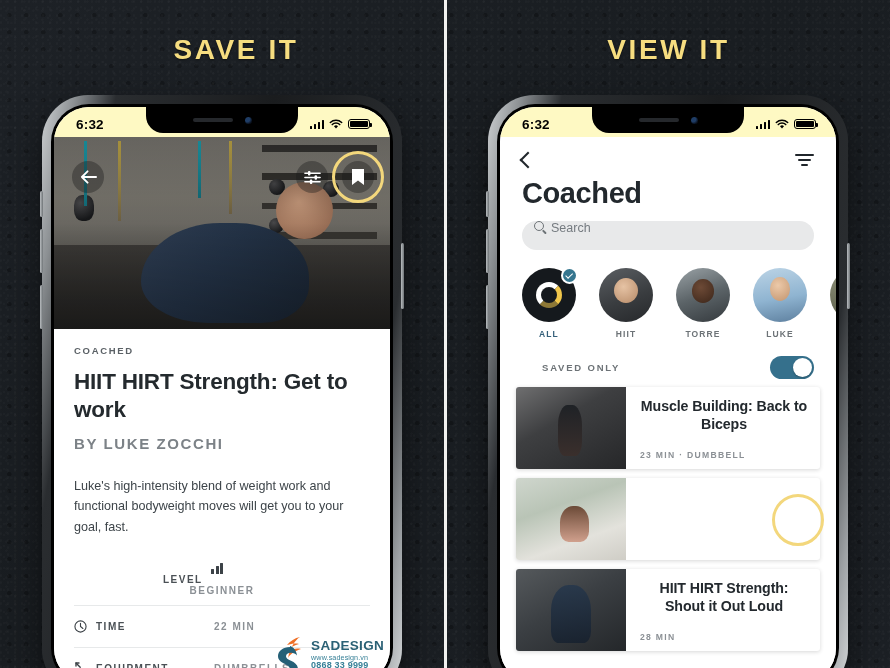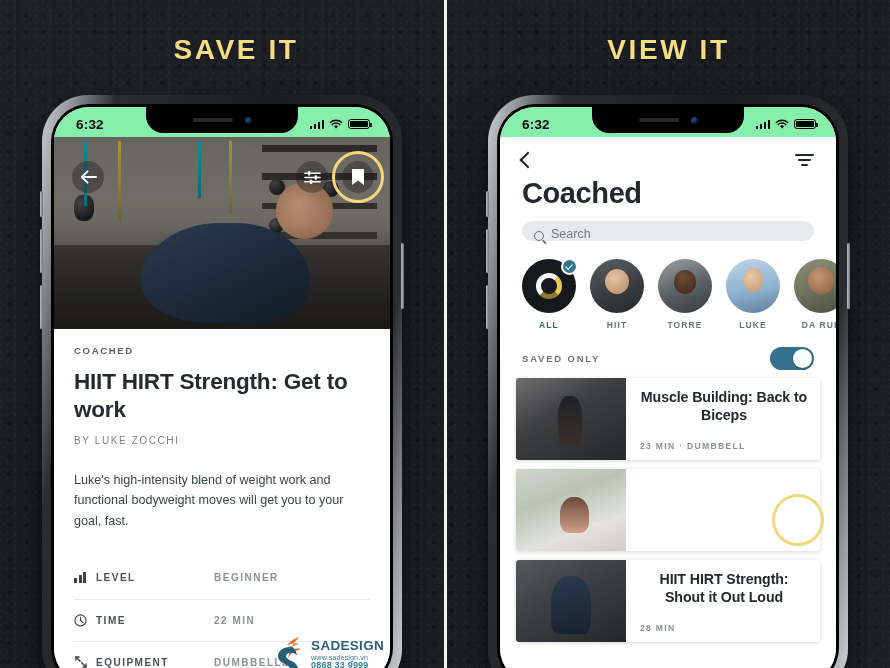--- a/index.html
+++ b/index.html
@@ -66,21 +66,21 @@
     position: absolute; width: 3px; border-radius: 2px;
     background: linear-gradient(90deg,#b9bdc0,#6e7376);
   }
   .btn-left-a { left: -2px; top: 96px;  height: 26px; }
   .btn-left-b { left: -2px; top: 134px; height: 44px; }
   .btn-left-c { left: -2px; top: 190px; height: 44px; }
   .btn-right-a{ right: -2px; top: 148px; height: 66px; }
 
   
   .statusbar {
-    position: relative; height: 30px; background: #86efac;
+    position: relative; height: 30px; background: #fef9c3;
     display: flex; align-items: center; justify-content: space-between;
     padding: 0 20px 0 22px; z-index: 6;
   }
   .sb-time { font-size: 13.5px; font-weight: bold; color: #000; letter-spacing: 0.2px; margin-top: 4px;}
   .sb-right { display: flex; align-items: center; gap: 5px; margin-top: 4px;}
   .sig { display: flex; align-items: flex-end; gap: 1.5px; height: 10px; }
   .sig i { display: block; width: 2.5px; background: #000; border-radius: 0.5px; }
   .sig i:nth-child(1){height:3.5px} .sig i:nth-child(2){height:5.5px}
   .sig i:nth-child(3){height:7.5px} .sig i:nth-child(4){height:9.5px}
   .batt {
@@ -145,28 +145,28 @@
     border-radius: 50%; border: 3px solid #f3d77c; z-index: 5;
   }
 
   
   .detail { padding: 16px 20px 0 20px; background: #fff; height: 378px; }
   .kicker { font-size: 9.5px; letter-spacing: 1.7px; color: #5b6166; font-weight: 600; }
   .wtitle {
     margin-top: 12px; font-size: 22.5px; line-height: 1.24; color: #242a2e;
     font-weight: 600; letter-spacing: -0.2px;
   }
-  .byline { margin-top: 11px; font-size: 10px; letter-spacing: 1.6px; color: #7c8287; font-weight: 400; }
+  .byline { margin-top: 11px; font-size: 15px; letter-spacing: 1.6px; color: #7c8287; font-weight: 700; }
   .blurb { margin-top: 24px; font-size: 12.6px; line-height: 1.62; color: #3d4449; max-width: 300px; }
 
   .meta-row {
     display: flex; align-items: center; height: 42px;
     border-top: 1px solid #e7e9ea; position: relative;
   }
-  .meta-row:first-of-type { border-top: none; }
+  .meta-row:first-of-type { border-top: none; flex-direction: column; }
   .meta-list { margin-top: 26px; }
   .meta-icon { width: 22px; display:flex; align-items:center; }
   .meta-label { font-size: 10px; letter-spacing: 1.5px; color: #4a5055; font-weight: 600; width: 118px; }
   .meta-value { font-size: 10px; letter-spacing: 1.5px; color: #8b9095; font-weight: 600; }
 
   .bars { display:flex; align-items:flex-end; gap:1.5px; height:11px; }
   .bars i { width:3px; background:#3c4247; border-radius:0.5px; }
   .bars i:nth-child(1){height:5px} .bars i:nth-child(2){height:8px} .bars i:nth-child(3){height:11px}
 
   
@@ -187,49 +187,49 @@
   .chev-left { width: 12px; height: 12px; border-left: 2.3px solid #20262b;
                border-bottom: 2.3px solid #20262b; transform: rotate(45deg); }
   .funnel { display:flex; flex-direction:column; align-items:center; gap:2.5px; }
   .funnel i { display:block; height:2.2px; background:#20262b; border-radius:1px; }
   .funnel i:nth-child(1){width:19px} .funnel i:nth-child(2){width:13px} .funnel i:nth-child(3){width:7px}
 
   .page-title { padding: 6px 22px 0 22px; font-size: 29px; color: #22282d;
                 font-weight: 600; letter-spacing: -0.4px; }
 
   .search {
-    margin: 11px 22px 0 22px; height: 20px; border-radius: 15px; background: #e8e9ea;
-    display: flex; align-items: flex-end; gap: 7px; padding: 0 12px;
+    margin: 11px 22px 0 22px; height: 29px; border-radius: 15px; background: #e8e9ea;
+    display: flex; align-items: flex-start; gap: 7px; padding: 0 12px;
   }
   .search-glass { width: 10px; height: 10px; border: 1.6px solid #6d7377; border-radius: 50%; position: relative; }
   .search-glass::after { content:""; position:absolute; right:-4px; bottom:-3px; width:5px; height:1.6px;
     background:#6d7377; transform: rotate(45deg); border-radius:1px; }
   .search-ph { font-size: 12.5px; color: #757b80; }
 
-  .coaches { display: flex; gap: 14px; padding: 18px 0 0 22px; overflow: hidden; }
+  .coaches { display: flex; gap: 23px; padding: 18px 0 0 22px; overflow: hidden; }
   .coach { width: 54px; flex: 0 0 54px; text-align: center; }
   .coach-av { width: 54px; height: 54px; border-radius: 50%; position: relative; overflow: visible; }
   .coach-av .img { position:absolute; inset:0; border-radius:50%; overflow:hidden; }
   .coach-name { margin-top: 7px; font-size: 8.5px; letter-spacing: 1.1px; color: #6d7377; font-weight: 600; }
   .coach.active .coach-name { color: #35607a; }
   .check-badge {
     position: absolute; right: -2px; top: -1px; width: 17px; height: 17px; border-radius: 50%;
     background: #35768f; border: 2px solid #fff; display:flex; align-items:center; justify-content:center;
   }
   .check-badge span { display:block; width:7px; height:4px; border-left:1.8px solid #fff;
     border-bottom:1.8px solid #fff; transform: rotate(-45deg) translate(0.5px,-1px); }
   .all-ring {
     position:absolute; left:50%; top:50%; transform:translate(-50%,-50%);
     width:26px; height:26px; border-radius:50%;
     border:5px solid #fff; border-right-color: #f0c64b; border-bottom-color: rgba(240,198,75,0.55);
   }
 
   .saved-row { display:flex; align-items:center; justify-content:space-between;
                padding: 16px 22px 0 22px; height: 40px; }
-  .saved-label { font-size: 9.5px; letter-spacing: 1.8px; color: #6d7377; font-weight: 600; }
+  .saved-label { font-size: 9.5px; letter-spacing: 1.8px; color: #6d7377; font-weight: 600; margin-left: 20px; }
   .toggle { width: 44px; height: 23px; border-radius: 13px; background: #35708c; position: relative; }
   .toggle .knob { position:absolute; right: 2px; top: 2px; width: 19px; height: 19px;
                   border-radius:50%; background:#fff; box-shadow: 0 1px 2px rgba(0,0,0,0.25); }
   .toggle-ring { position:absolute; right: 12px; top: 357px; width: 52px; height: 52px;
                  border-radius: 50%; border: 3px solid #f3d77c; z-index: 12; }
 
   .cards { padding: 8px 16px 0 16px; }
   .card {
     display: flex; background: #fff; border-radius: 3px; overflow: hidden;
     box-shadow: 0 1px 4px rgba(0,0,0,0.16); margin-bottom: 9px; height: 82px;

